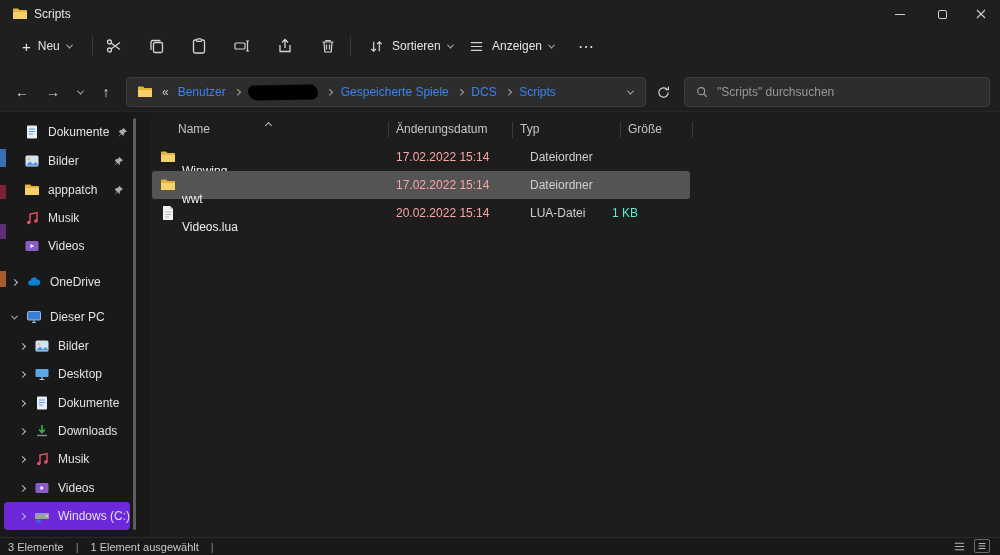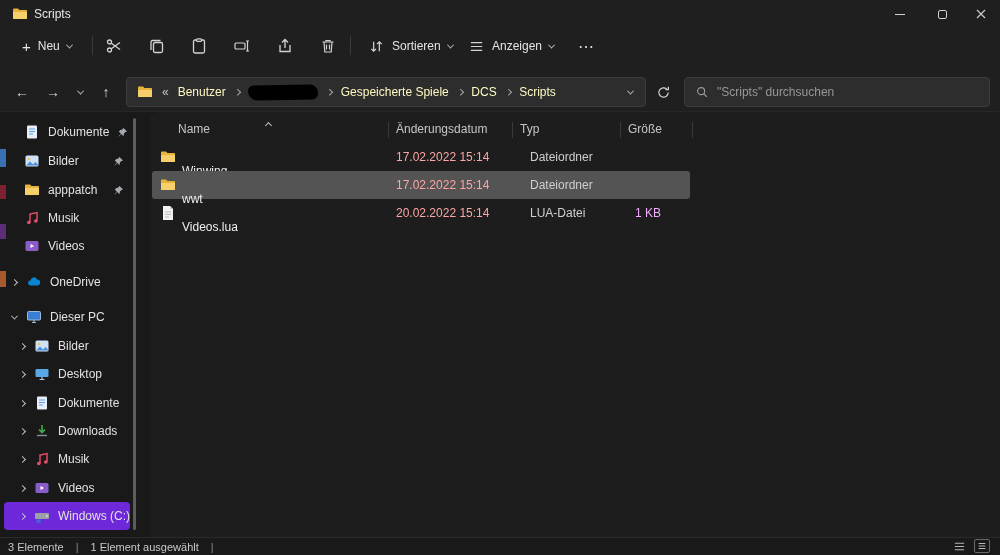--- a/index.html
+++ b/index.html
@@ -25,21 +25,21 @@
   
   .chev{display:inline-block;border-right:1.3px solid #bfbfbf;border-bottom:1.3px solid #bfbfbf}
   .chev.down{width:6px;height:6px;transform:rotate(45deg) translate(-1px,-1px)}
   .chev.right{width:5px;height:5px;transform:rotate(-45deg)}
   .chev.up{width:6px;height:6px;transform:rotate(-135deg)}
   .chev.tiny{width:5px;height:5px;border-width:1.2px}
   .chev.sep{width:4.5px;height:4.5px;border-color:#a5a5a5}
   
   .nav-btn{position:absolute;top:77px;height:30px;display:flex;align-items:center;justify-content:center;color:#d8d8d8;font-size:14px;border-radius:4px}
   .box{position:absolute;top:77px;height:30px;background:#2d2d2d;border:1px solid #3c3c3c;border-radius:4px;display:flex;align-items:center}
-  .crumb{color:#fef9c3;white-space:nowrap}
+  .crumb{color:#3b82f6;white-space:nowrap}
   .redact{width:70px;height:15px;background:#000;border-radius:8px 12px 9px 14px;transform:rotate(-1deg)}
   .srch-input{flex:1;background:transparent;border:none;outline:none;color:#d6d6d6;font-family:"Liberation Sans",sans-serif;font-size:12px}
   .srch-input::placeholder{color:#989898}
   
   .sidebar{position:absolute;left:0;top:112px;width:133px;height:425px}
   .side-item{position:absolute;left:4px;width:126px;height:28px;display:flex;align-items:center;gap:8px;border-radius:4px;color:#e2e2e2;white-space:nowrap}
   .side-item .sicon{width:16px;height:16px;flex:0 0 16px}
   .side-item .schev{width:8px;flex:0 0 8px;display:flex;justify-content:center}
   .side-item .pin{margin-left:auto;margin-right:6px;display:flex}
   .side-item.sel{background:#6d28d9}
@@ -47,21 +47,21 @@
   
   .pane{position:absolute;left:150px;top:112px;width:850px;height:425px;background:#1d1d1d;border-top-left-radius:8px}
   .col-h{position:absolute;top:122px;height:18px;color:#c6c6c6;font-size:12px}
   .col-div{position:absolute;top:122px;width:1px;height:16px;background:#3a3a3a}
   .file-row{position:absolute;left:152px;width:538px;height:28px;border-radius:3px}
   .file-row.sel{background:#545454}
   .f-icon{position:absolute;left:8px;top:6px;width:16px;height:16px}
   .f-name{position:absolute;left:30px;top:21px;color:#efefef}
   .f-date{position:absolute;left:244px;top:7px;color:#fca5a5}
   .f-type{position:absolute;left:378px;top:7px;color:#cfcfcf}
-  .f-size{position:absolute;left:460px;top:7px;width:72px;text-align:center;color:#f0abfc}
+  .f-size{position:absolute;left:460px;top:7px;width:72px;text-align:left;color:#5eead4}
   
   .statusbar{position:absolute;left:0;top:537px;width:1000px;height:18px;background:#191919;border-top:1px solid #2a2a2a;display:flex;align-items:center;gap:12px;padding-left:8px;font-size:11px;color:#c9c9c9}
   .st-icons{position:absolute;right:10px;top:539px;display:flex;gap:8px;align-items:center}
   .st-box{width:16px;height:14px;border:1px solid #6a6a6a;border-radius:2px;display:flex;align-items:center;justify-content:center}
   .edge{position:absolute;left:0;width:6px}
   svg{display:block}
 </style>
 </head>
 <body>
 

